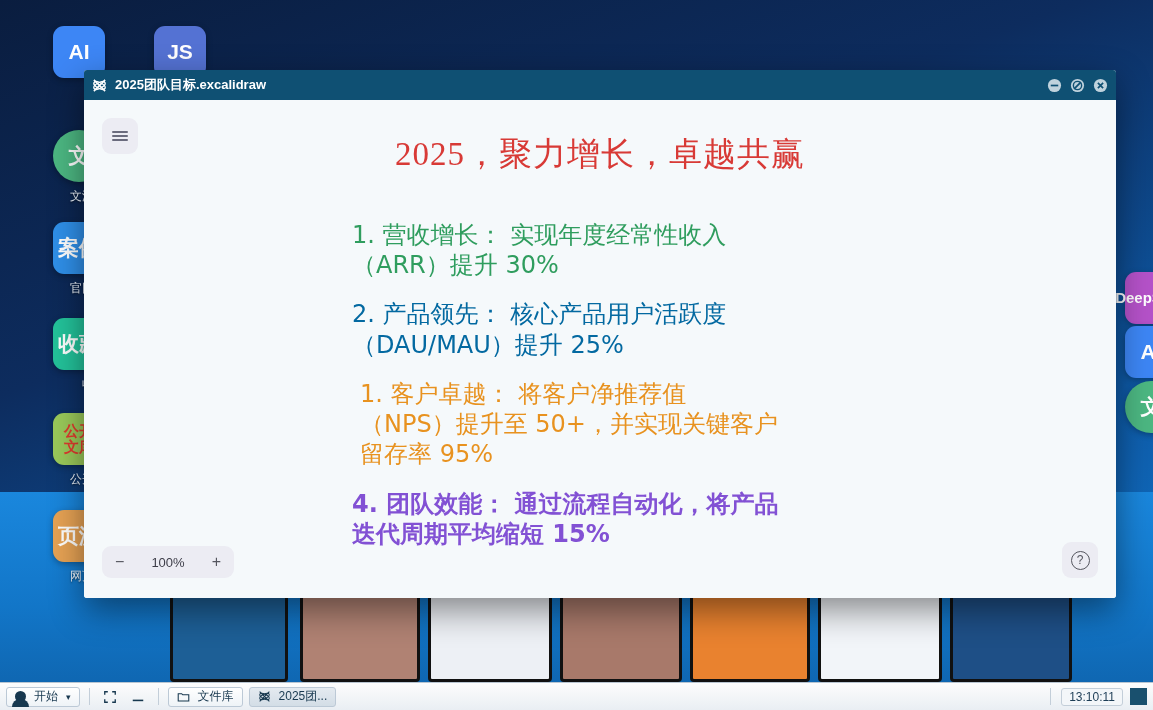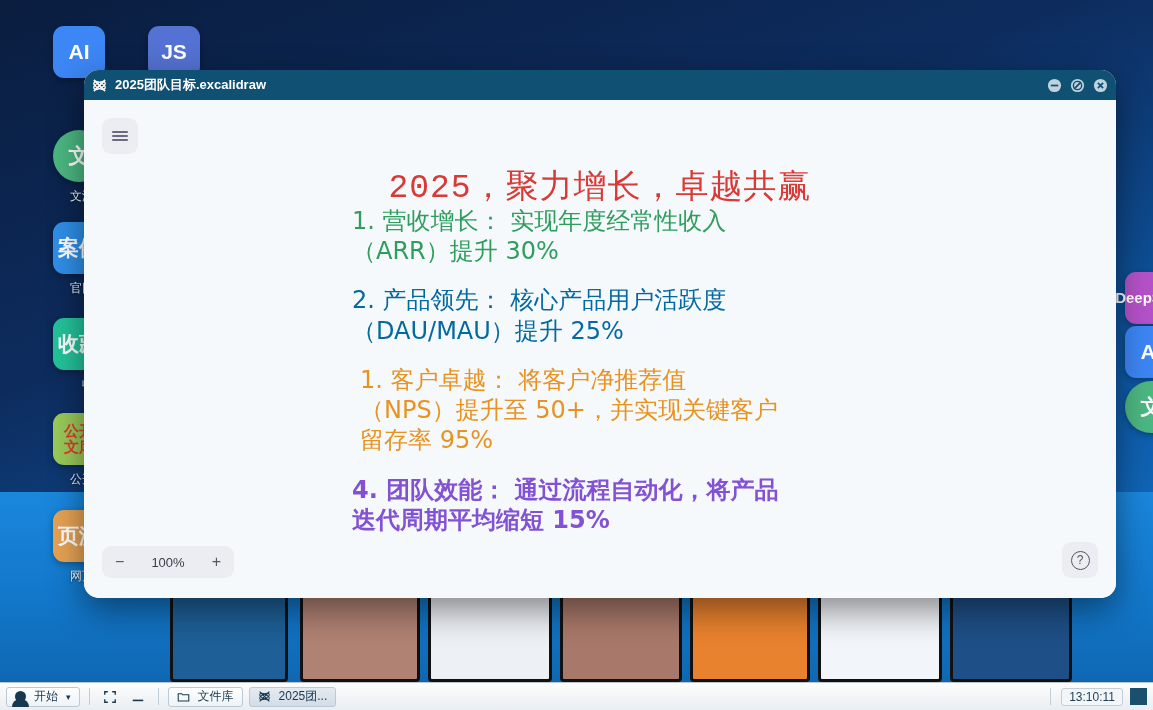--- a/index.html
+++ b/index.html
@@ -73,21 +73,21 @@
     background:#f3f6f9; font-size:12px; color:#1c3c55;
   }
   .tb-square { width:17px; height:17px; background:#19506e; border:1px solid #0f3purple; }
   .avatar-glyph { width:11px; height:11px; border-radius:50%; background:#17384f; position:relative; }
   .avatar-glyph::after{content:"";position:absolute;left:-3px;top:8px;width:17px;height:8px;border-radius:9px 9px 0 0;background:#17384f;}
 
   
   #window {
     position:absolute; left:84px; top:70px; width:1032px; height:528px;
     background:#f6f9fb;
-    border-radius:15px;
+    border-radius:3px;
     box-shadow:0 12px 34px rgba(0,0,0,.45);
     display:flex; flex-direction:column;
     overflow:hidden;
   }
   #titlebar {
     height:30px; background:#0f5073; color:#fff;
     display:flex; align-items:center; padding:0 8px;
     font-size:13px; font-weight:bold; flex:0 0 30px;
   }
   .tb-icon { margin-right:8px; display:flex; }
@@ -121,24 +121,23 @@
     width:19px; height:19px; border:1.6px solid #55565f; border-radius:50%;
     display:flex; align-items:center; justify-content:center;
     font-size:12px; color:#55565f;
   }
 
   
   .slide { position:absolute; left:0; right:0; top:0; }
   .slide-title {
     position:absolute; left:0; right:0; top:32px;
     text-align:center; font-size:33px; letter-spacing:1px;
-    font-family:Liberation Mono, monospace;
-    margin-top:32px;
-  }
-  .slide-items { position:absolute; left:268px; top:106px; right:40px; }
+    font-family:Liberation Serif, serif;
+  }
+  .slide-items { position:absolute; left:268px; top:120px; right:40px; }
   .slide-item {
     font-size:24px; line-height:1.26;
     font-family:"DejaVu Sans", sans-serif;
     margin-bottom:19px; white-space:pre-line;
   }
 </style>
 </head>
 <body>
 
 <div id="desktop">
@@ -181,21 +180,21 @@
       <div class="p-hair" style="left:30px;bottom:167px;width:58px;height:32px;background:#22222a;"></div>
     </div>
   </div>
 
 
   <div id="icons-left-host">
       <div class="dicon" style="top: 26px; left: 42px;">
         <div class="tile" style="background: rgb(61, 134, 245);">AI</div>
         <div class="lbl">AI</div>
       </div>
-      <div class="dicon" style="top: 26px; left: 137px;">
+      <div class="dicon" style="top: 26px; left: 143px;">
         <div class="tile" style="background: rgb(84, 114, 211);">JS</div>
         <div class="lbl">前端</div>
       </div>
       <div class="dicon" style="top: 130px; left: 42px;">
         <div class="tile circle" style="background: rgb(76, 183, 130);">文</div>
         <div class="lbl">文汇百...</div>
       </div>
       <div class="dicon" style="top: 222px; left: 42px;">
         <div class="tile" style="background: rgb(47, 143, 232);">案例</div>
         <div class="lbl">官网案...</div>

